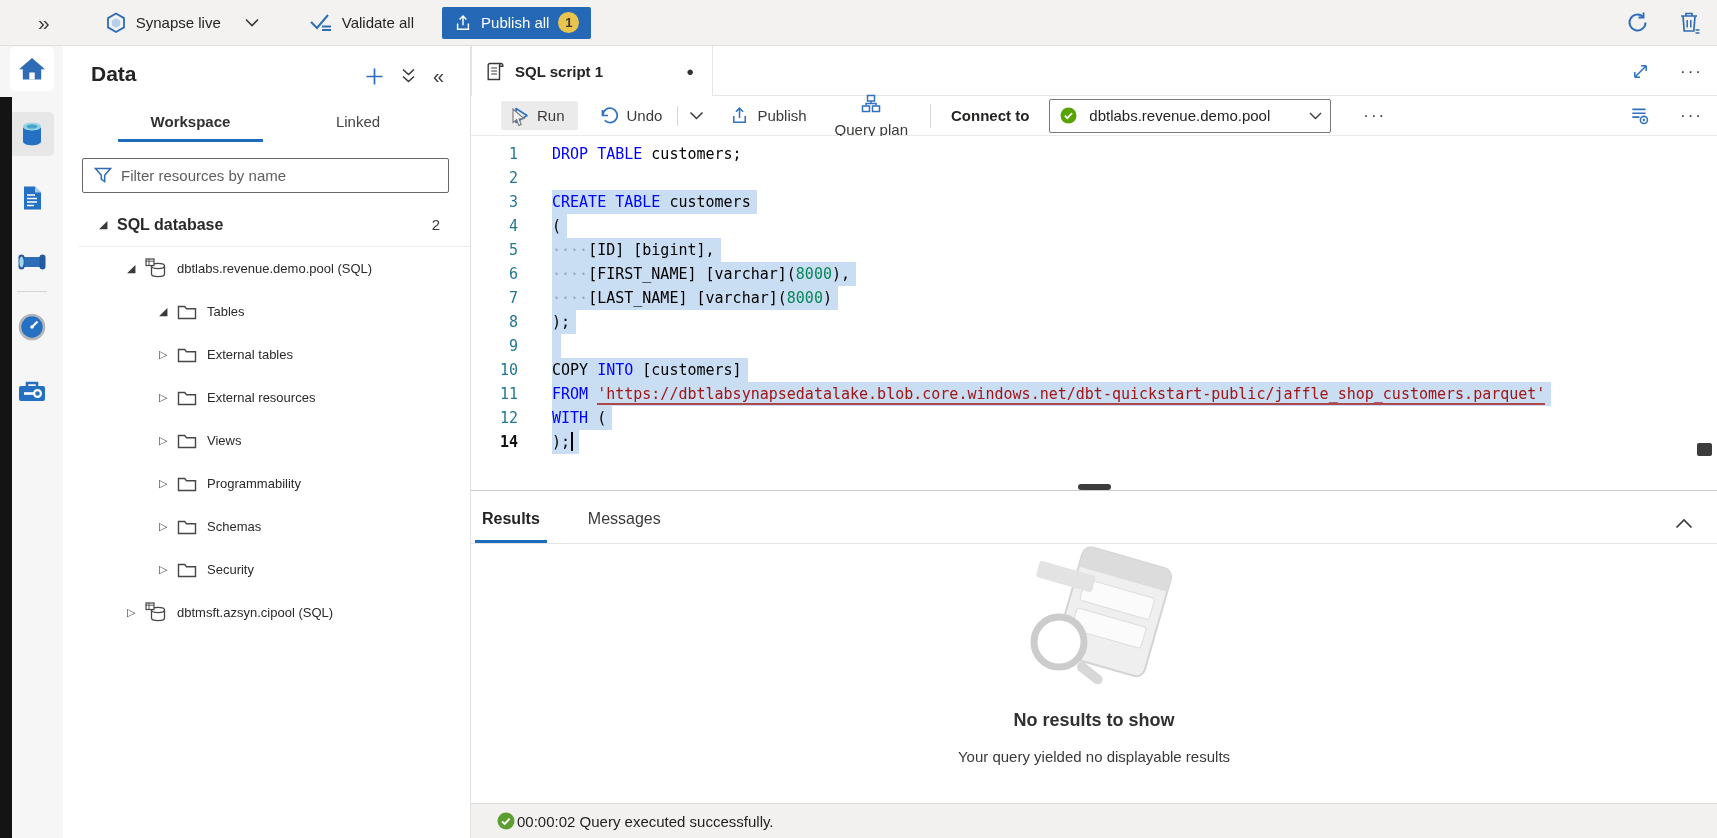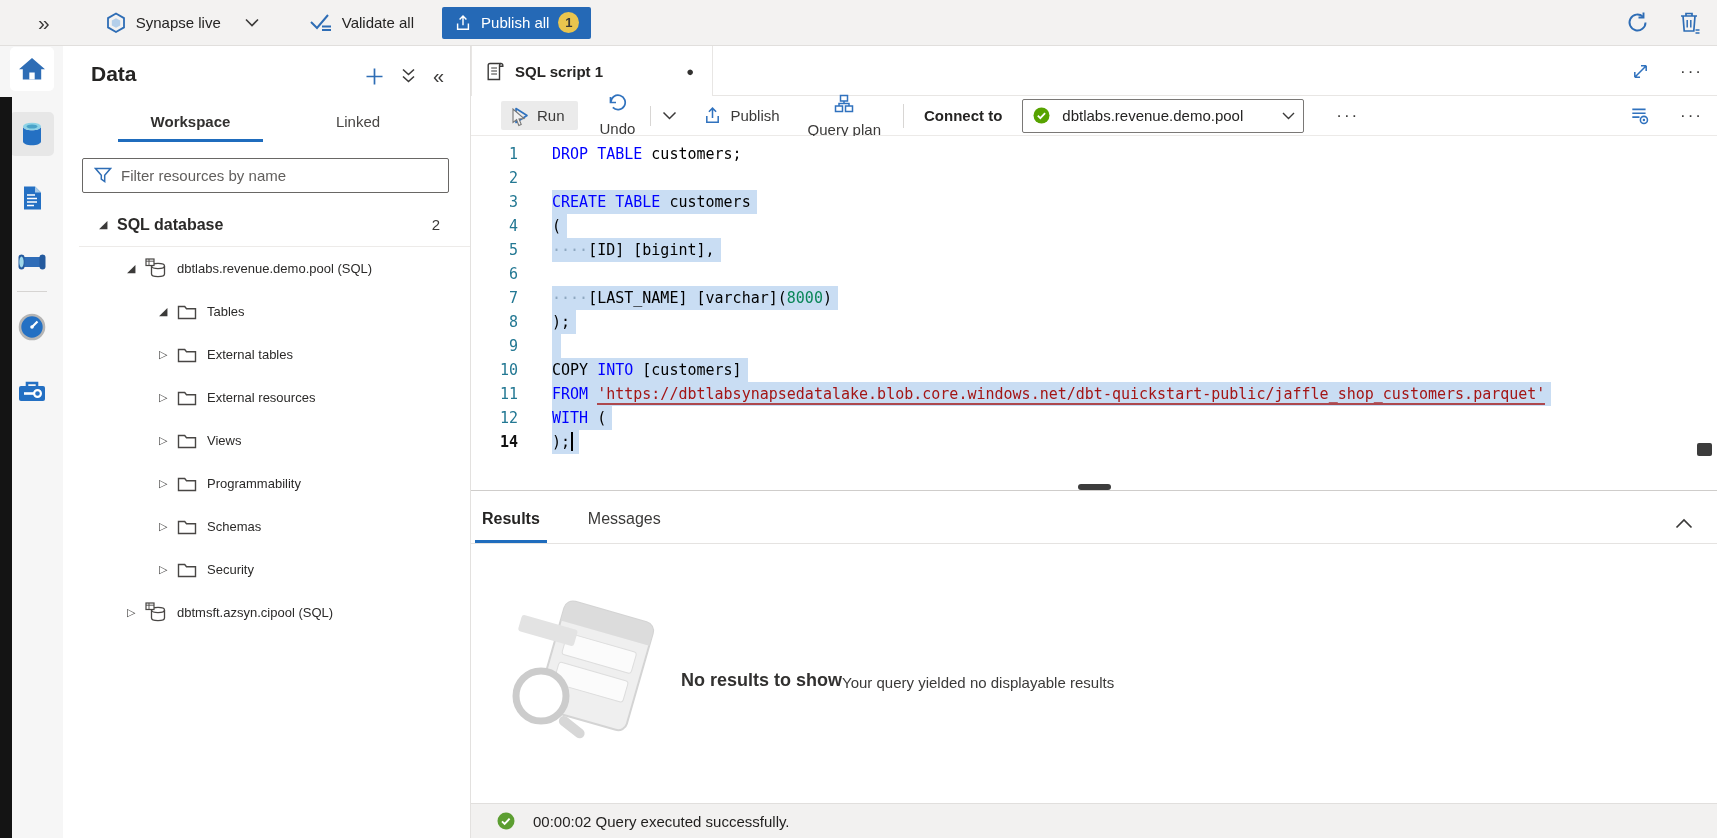--- a/index.html
+++ b/index.html
@@ -70,21 +70,21 @@
              border-left:1px solid #e8e6e4; display:flex; align-items:center; padding-left:14px; cursor:pointer; background:#fff; }
   .doc-tab .ttitle { margin-left:10px; font-size:15px; font-weight:bold; color:#252423; }
   .doc-tab .dirty { margin-left:auto; margin-right:18px; font-size:13px; color:#323130; }
   .tab-actions { position:absolute; right:14px; top:0; height:50px; display:flex; align-items:center; gap:30px; }
   .ellipsis { font-size:17px; letter-spacing:2px; color:#3b3a39; cursor:pointer; line-height:1; }
 
   .toolbar { position:absolute; left:0; top:50px; width:100%; height:40px; border-bottom:1px solid #eceae8;
              display:flex; align-items:center; font-size:15px; color:#3b3a39; background:#fff; }
   .tbtn { display:flex; align-items:center; gap:8px; cursor:pointer; }
   .run-btn { margin-left:30px; background:#ebebeb; border-radius:2px; padding:6px 13px; }
-  .undo-btn { margin-left:22px;flex-direction:column; }
+  .undo-btn { margin-left:22px; }
   .tb-sep { width:1px; height:20px; background:#d8d6d4; margin-left:15px; }
   .undo-chev { margin-left:11px; cursor:pointer; display:flex; }
   .publish-btn { margin-left:26px; }
   .qplan-btn { margin-left:28px;flex-direction:column; }
   .tb-bigsep { width:1px; height:24px; background:#d8d6d4; margin-left:22px; }
   .connect-label { margin-left:20px; font-weight:bold; color:#252423; }
   .pool-select { margin-left:20px; width:282px; height:34px; border:1px solid #7a7876; border-radius:2px;
                  display:flex; align-items:center; background:#fff; cursor:pointer; }
   .pool-select .gcheck { margin:0 12px 0 10px; flex:none; display:flex; }
   .pool-select .pname { font-size:15px; color:#252423; white-space:nowrap; overflow:hidden; }
@@ -114,27 +114,27 @@
 
   
   .res-head { position:absolute; left:0; top:444px; width:100%; height:54px; background:#fff;
               border-top:1px solid #cfcdcb; border-bottom:1px solid #e5e3e1; display:flex; align-items:flex-end; }
   .rtab { font-size:16px; color:#3b3a39; padding:0 7px 12px 7px; border-bottom:3px solid transparent; cursor:pointer; }
   .rtab.r1 { margin-left:4px; }
   .rtab.r2 { margin-left:34px; }
   .rtab.active { font-weight:bold; color:#252423; border-bottom-color:#1f6cbd; }
   .res-collapse { margin-left:auto; margin-right:24px; margin-bottom:14px; cursor:pointer; display:flex; }
   .res-body { position:absolute; left:0; top:498px; width:100%; height:259px; background:#fff;
-              display:flex; flex-direction:row; align-items:center; }
+              display:flex; flex-direction:column; align-items:center; }
   .empty-title { margin-top:14px; font-size:18px; font-weight:bold; color:#323130; }
   .empty-sub { margin-top:17px; font-size:15px; color:#3b3a39; }
 
   
   .status { position:absolute; left:0; bottom:0; width:100%; height:35px; background:#f2f1f0;
-            border-top:1px solid #e1dfdd; display:flex; align-items:center; padding-left:26px; gap:18px;
+            border-top:1px solid #e1dfdd; display:flex; align-items:center; padding-left:26px; gap:2px;
             font-size:15px; color:#201f1e; }
 </style>
 </head>
 <body>
 
 <div class="app">
 
   <header class="topbar">
     <span class="tb-expand">»</span>
 
@@ -444,21 +444,21 @@
       </div>
     </div>
 
     <div class="code">
       <div>
           <div class="cl"><span class="ln">1</span><span class="lc"><span class="tk-kw">DROP TABLE</span><span class="tk-pl"> customers;</span></span></div>
           <div class="cl"><span class="ln">2</span><span class="lc"></span></div>
           <div class="cl"><span class="ln">3</span><span class="lc sel"><span class="tk-kw">CREATE TABLE</span><span class="tk-pl"> customers</span></span></div>
           <div class="cl"><span class="ln">4</span><span class="lc sel"><span class="tk-pl">(</span></span></div>
           <div class="cl"><span class="ln">5</span><span class="lc sel"><span class="tk-ws">····</span><span class="tk-pl">[ID] [bigint],</span></span></div>
-          <div class="cl"><span class="ln">6</span></div>
+          <div class="cl"><span class="ln">6</span><span class="lc sel"><span class="tk-ws">····</span><span class="tk-pl">[FIRST_NAME] [varchar](</span><span class="tk-num">8000</span><span class="tk-pl">),</span></span></div>
           <div class="cl"><span class="ln">7</span><span class="lc sel"><span class="tk-ws">····</span><span class="tk-pl">[LAST_NAME] [varchar](</span><span class="tk-num">8000</span><span class="tk-pl">)</span></span></div>
           <div class="cl"><span class="ln">8</span><span class="lc sel"><span class="tk-pl">);</span></span></div>
           <div class="cl"><span class="ln">9</span><span class="lc selempty"></span></div>
           <div class="cl"><span class="ln">10</span><span class="lc sel"><span class="tk-pl">COPY </span><span class="tk-kw">INTO</span><span class="tk-pl"> [customers]</span></span></div>
           <div class="cl"><span class="ln">11</span><span class="lc sel"><span class="tk-kw">FROM</span><span class="tk-pl"> </span><span class="tk-str u">'https://dbtlabsynapsedatalake.blob.core.windows.net/dbt-quickstart-public/jaffle_shop_customers.parquet'</span></span></div>
           <div class="cl"><span class="ln">12</span><span class="lc sel"><span class="tk-kw">WITH</span><span class="tk-pl"> (</span></span></div>
           <div class="cl"><span class="ln act">14</span><span class="lc sel"><span class="tk-pl">);</span><span class="caret"></span></span></div>
         </div>
     </div>
     <svg class="mouse-cursor" width="14" height="19" viewBox="0 0 14 19">

